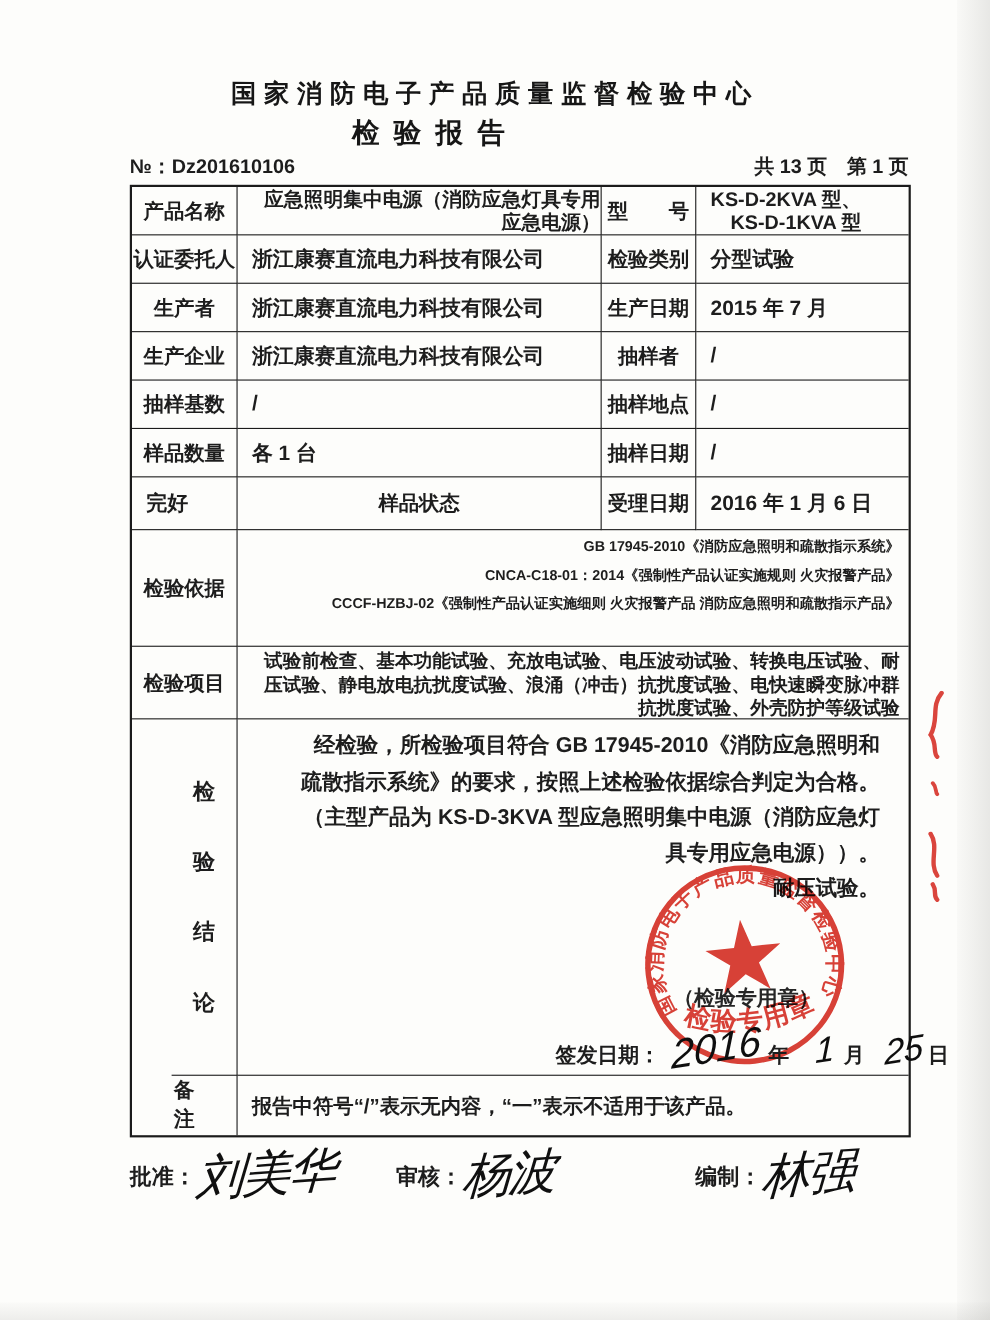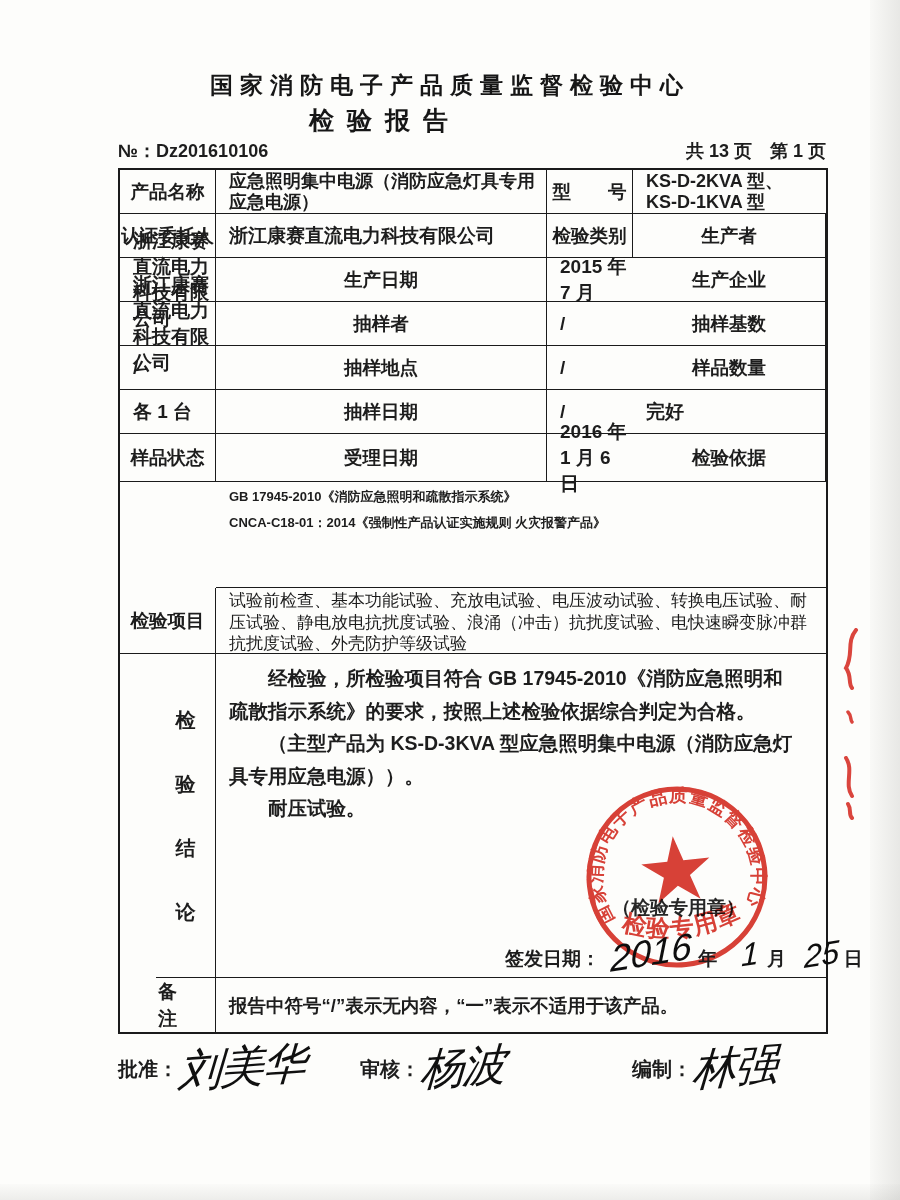--- a/index.html
+++ b/index.html
@@ -11,47 +11,47 @@
   .page{position:absolute;inset:0;}
   
   .edge-right{position:absolute;top:0;left:870px;width:30px;height:1200px;
     background:linear-gradient(to right,rgba(120,120,115,0.03),rgba(120,120,115,0.16));}
   .edge-bottom{position:absolute;left:0;top:1184px;width:900px;height:16px;
     background:linear-gradient(to bottom,rgba(120,120,115,0.02),rgba(120,120,115,0.12));}
 
   
   .org-title{position:absolute;top:70px;left:0;width:900px;text-align:center;
     font-size:23px;font-weight:700;letter-spacing:7px;color:#161616;}
-  .doc-title{position:absolute;top:104px;left:5px;width:760px;text-align:center;
+  .doc-title{position:absolute;top:104px;left:16px;width:760px;text-align:center;
     font-size:25px;font-weight:700;letter-spacing:13px;color:#161616;}
   .meta-line{position:absolute;top:139px;left:118px;width:708px;
     font-size:18px;font-weight:700;}
   .report-no{position:absolute;left:0;top:0;}
   .page-info{position:absolute;right:0;top:0;}
 
   
   .tbl{position:absolute;left:118px;top:168px;width:706px;
     border:2.5px solid #1b1b1b;background:transparent;
     display:grid;
     grid-template-columns:96px 331px 86px 193px;
     grid-template-rows:44px 44px 44px 44px 44px 44px 48px 106px 66px 324px 54px;
     box-sizing:content-box;}
   .c{border-right:1.5px solid #1b1b1b;border-bottom:1.5px solid #1b1b1b;
-    display:flex;align-items:center;box-sizing:border-box;overflow:visible;}
+    display:flex;align-items:center;box-sizing:border-box;overflow:visible;text-align:right;}
   .c.lastcol{border-right:none;}
   .c.lastrow{border-bottom:none;}
   .lbl{justify-content:center;font-size:18.5px;font-weight:700;text-align:center;}
   .val{padding-left:13px;font-size:19px;font-weight:600;}
   .val.small{font-size:18px;line-height:21px;}
   .pre{white-space:pre-line;line-height:21px;font-size:18px;}
   .span3{grid-column:2 / 5;}
   .justlbl{letter-spacing:0;}
   .blocktext{display:block;align-items:flex-start;}
   .basis-cell{font-size:13px;font-weight:600;line-height:26px;padding:2px 8px 0 13px;}
-  .items-cell{font-size:17px;font-weight:400;line-height:21.5px;padding:2px 8px 0 13px;}
+  .items-cell{font-size:17px;font-weight:700;line-height:21.5px;padding:2px 8px 0 13px;}
   .stack{width:1.2em;margin:0 auto;word-break:break-all;text-align:center;
     font-size:20px;font-weight:700;}
   .concl-label{justify-content:center;margin-left:36px;}
   .concl-label .stack{line-height:64px;}
   .remark-label .stack{line-height:27px;font-size:19px;}
   .concl-cell{position:relative;display:block;padding:8px 26px 0 13px;
     font-size:19.5px;line-height:32.5px;font-weight:600;}
   .concl-cell p{margin:0;text-indent:2em;}
   .remark-cell{font-size:18.5px;font-weight:600;}
 
@@ -100,20 +100,21 @@
 
     <div class="c lbl">产品名称</div>
     <div class="c val small">应急照明集中电源（消防应急灯具专用应急电源）</div>
     <div class="c lbl justlbl">型　　号</div>
     <div class="c val lastcol pre">KS-D-2KVA 型、
 KS-D-1KVA 型</div>
 
     <div class="c lbl">认证委托人</div>
     <div class="c val">浙江康赛直流电力科技有限公司</div>
     <div class="c lbl">检验类别</div>
+    <div class="c val lastcol">分型试验</div>
 
     <div class="c lbl">生产者</div>
     <div class="c val">浙江康赛直流电力科技有限公司</div>
     <div class="c lbl">生产日期</div>
     <div class="c val lastcol">2015 年 7 月</div>
 
     <div class="c lbl">生产企业</div>
     <div class="c val">浙江康赛直流电力科技有限公司</div>
     <div class="c lbl">抽样者</div>
     <div class="c val lastcol">/</div>
@@ -130,20 +131,21 @@
 
     <div class="c val">完好</div>
     <div class="c lbl">样品状态</div>
     <div class="c lbl">受理日期</div>
     <div class="c val lastcol">2016 年 1 月 6 日</div>
 
     <div class="c lbl">检验依据</div>
     <div class="c span3 lastcol blocktext basis-cell">
       <div>GB 17945-2010《消防应急照明和疏散指示系统》</div>
       <div>CNCA-C18-01：2014《强制性产品认证实施规则 火灾报警产品》</div>
+      <div>CCCF-HZBJ-02《强制性产品认证实施细则 火灾报警产品 消防应急照明和疏散指示产品》</div>
     </div>
 
     <div class="c lbl">检验项目</div>
     <div class="c span3 lastcol blocktext items-cell">试验前检查、基本功能试验、充放电试验、电压波动试验、转换电压试验、耐压试验、静电放电抗扰度试验、浪涌（冲击）抗扰度试验、电快速瞬变脉冲群抗扰度试验、外壳防护等级试验</div>
 
     <div class="c lbl concl-label">
       <div class="stack">检验结论</div>
     </div>
     <div class="c span3 lastcol concl-cell">
       <p>经检验，所检验项目符合 GB 17945-2010《消防应急照明和疏散指示系统》的要求，按照上述检验依据综合判定为合格。</p>

